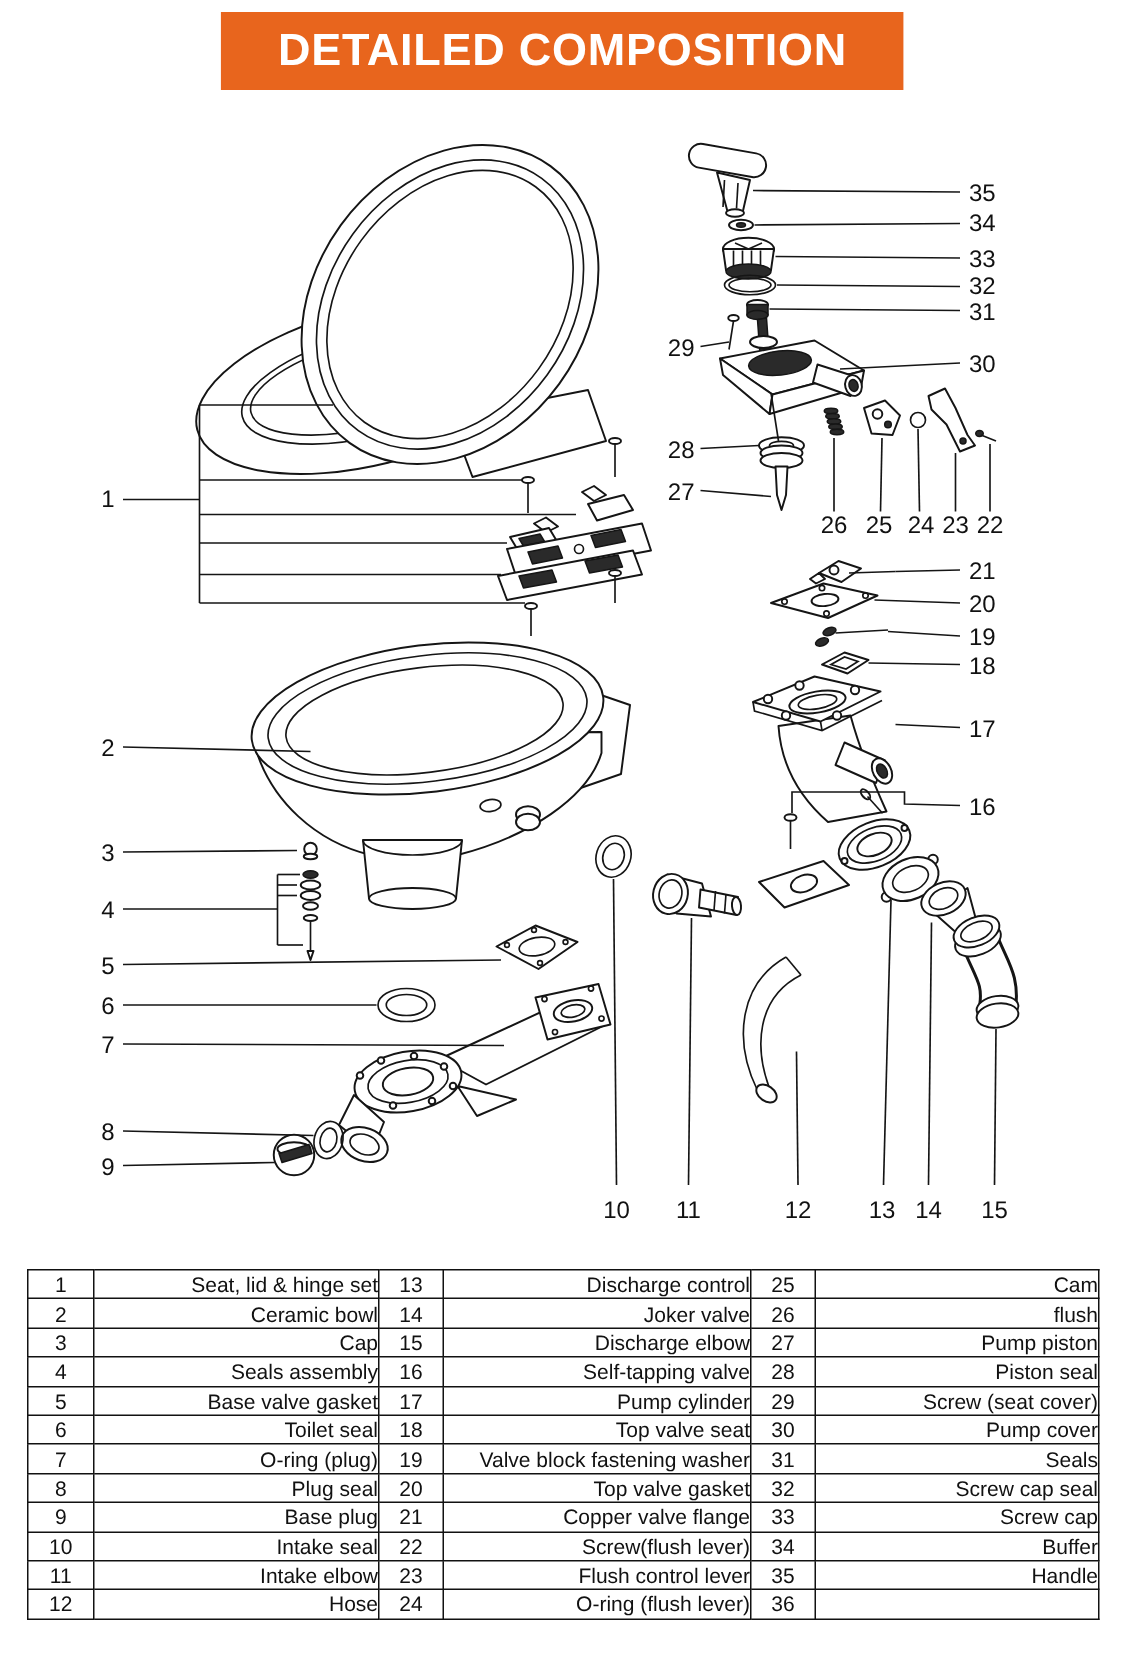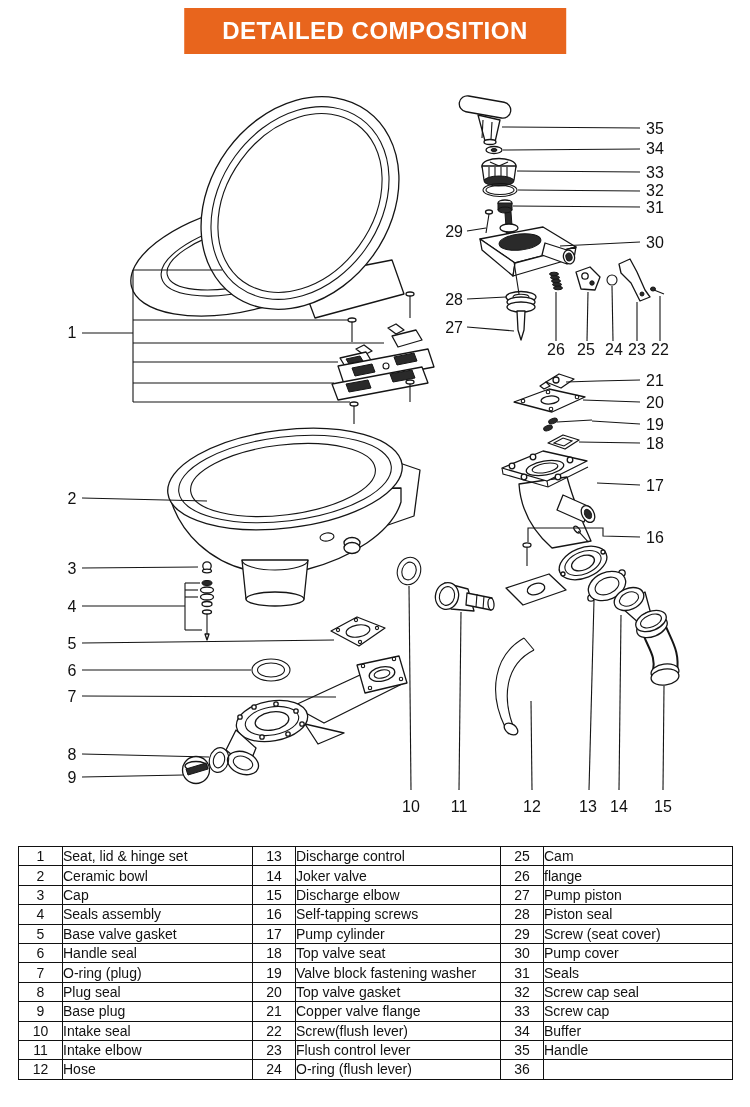--- a/index.html
+++ b/index.html
@@ -1,33 +1,33 @@
 <!DOCTYPE html>
 <html style="--banner-bg: #E8651D; --banner-text: #FFFFFF; --line: #151515;"><head>
 <meta charset="utf-8">
 <style>
   html,body{margin:0;padding:0;background:#ffffff;}
   .page{position:relative;width:750px;height:1107px;background:#fff;overflow:hidden;
         font-family:"Liberation Sans",sans-serif;color:#111;}
   .banner{position:absolute;top:8px;left:50%;transform:translateX(-50%);
           background:var(--banner-bg,#E8651D);color:var(--banner-text,#fff);
-          font-size:24px;font-weight:bold;letter-spacing:.5px;
+          font-size:30px;font-weight:bold;letter-spacing:.5px;
           padding:9px 38px;white-space:nowrap;}
   svg.diagram{position:absolute;left:0;top:60px;}
   svg.diagram *{vector-effect:none;}
   .ln{stroke:#151515;stroke-width:1.1;fill:none;}
   .pt{stroke:#151515;stroke-width:1.3;fill:#ffffff;stroke-linejoin:round;}
   .dk{stroke:#151515;stroke-width:1;fill:#2a2a2a;stroke-linejoin:round;}
   .callout{font-size:16px;fill:#111;font-family:"Liberation Sans",sans-serif;}
   table.parts{position:absolute;left:18px;top:846px;width:714px;
               border-collapse:collapse;table-layout:fixed;font-size:14px;}
   table.parts td{border:1.6px solid #111;height:18.4px;padding:0;
                  white-space:nowrap;overflow:hidden;}
   td.num{text-align:center;}
-  td.nm{padding-left:12px;text-align:left;}
+  td.nm{padding-left:12px;text-align:right;}
 </style>
 </head>
 <body>
 
 <div class="page">
 
   <div class="banner">DETAILED COMPOSITION</div>
 
   <svg class="diagram" width="750" height="786" viewBox="0 60 750 786">
 
@@ -366,49 +366,49 @@
           <td class="nm">Discharge control</td>
         <td class="num">25</td>
           <td class="nm">Cam</td>
       </tr>
       <tr>
         <td class="num">2</td>
           <td class="nm">Ceramic bowl</td>
         <td class="num">14</td>
           <td class="nm">Joker valve</td>
         <td class="num">26</td>
-          <td class="nm">flange</td>
+          <td class="nm">flush</td>
       </tr>
       <tr>
         <td class="num">3</td>
           <td class="nm">Cap</td>
         <td class="num">15</td>
           <td class="nm">Discharge elbow</td>
         <td class="num">27</td>
           <td class="nm">Pump piston</td>
       </tr>
       <tr>
         <td class="num">4</td>
           <td class="nm">Seals assembly</td>
         <td class="num">16</td>
-          <td class="nm">Self-tapping screws</td>
+          <td class="nm">Self-tapping valve</td>
         <td class="num">28</td>
           <td class="nm">Piston seal</td>
       </tr>
       <tr>
         <td class="num">5</td>
           <td class="nm">Base valve gasket</td>
         <td class="num">17</td>
           <td class="nm">Pump cylinder</td>
         <td class="num">29</td>
           <td class="nm">Screw (seat cover)</td>
       </tr>
       <tr>
         <td class="num">6</td>
-          <td class="nm">Handle seal</td>
+          <td class="nm">Toilet seal</td>
         <td class="num">18</td>
           <td class="nm">Top valve seat</td>
         <td class="num">30</td>
           <td class="nm">Pump cover</td>
       </tr>
       <tr>
         <td class="num">7</td>
           <td class="nm">O-ring (plug)</td>
         <td class="num">19</td>
           <td class="nm">Valve block fastening washer</td>

